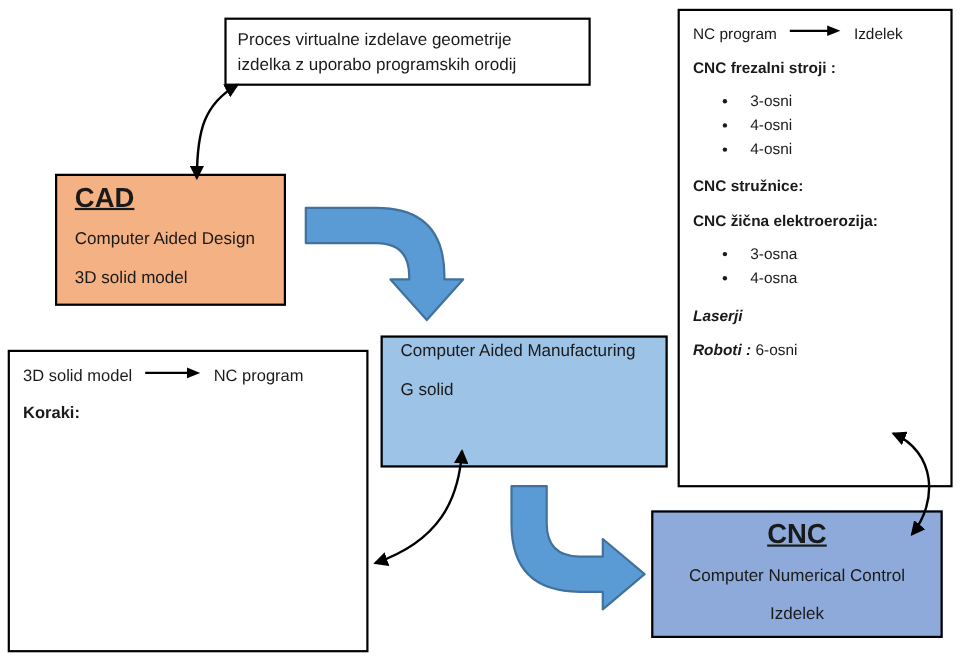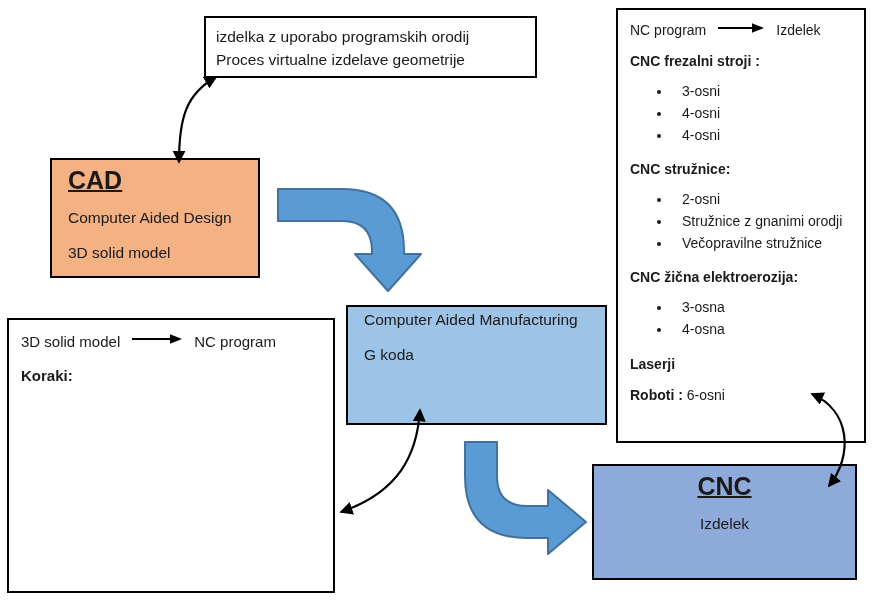--- a/index.html
+++ b/index.html
@@ -40,21 +40,21 @@
   .stage.cnc { left: 592px; top: 464px; width: 265px; height: 116px; background: var(--cnc-fill, #8EAADB); text-align: center; }
   
   .panel {
     position: absolute; box-sizing: border-box;
     border: 2px solid #000; background: #fff;
   }
   .panel.steps { left: 7px; top: 318px; width: 328px; height: 275px; padding: 11px 8px 8px 12px; font-size: 14.5px; }
   .panel.machines { left: 616px; top: 8px; width: 250px; height: 435px; padding: 10px 6px 8px 12px; font-size: 14px; }
   .flow-row { display: flex; align-items: flex-start; gap: 11px; margin: 2px 0 0 0; }
   .flow-arrow-svg { flex: 0 0 auto; }
-  .bold { font-weight: bold; }
+  .bold { font-weight: bold; font-style: italic; }
   .section-heading { font-weight: bold; margin: 15px 0 0 0; }
   .steps .section-heading { font-size: 15px; margin-top: 17px; }
   ol.steps-list {
     margin: 13px 0 0 0; padding-left: 44px;
     line-height: 24px;
   }
   ol.steps-list li { padding-left: 10px; }
   ul.bullet-list {
     margin: 11px 0 0 0; padding-left: 42px;
     list-style: disc; line-height: 22px;
@@ -62,37 +62,38 @@
   ul.bullet-list li { padding-left: 10px; }
   .roboti-row { margin-top: 15px; }
   .laserji-row { margin-top: 16px; }
 </style>
 </head>
 <body>
 
 <div class="canvas">
 
   <div class="note-box">
+    <div>Proces virtualne izdelave geometrije</div>
     <div>izdelka z uporabo programskih orodij</div>
-    <div>Proces virtualne izdelave geometrije</div>
   </div>
 
   <div class="stage cad">
     <div class="stage-title">CAD</div>
     <div class="stage-line">Computer Aided Design</div>
     <div class="stage-line">3D solid model</div>
   </div>
 
   <div class="stage cam">
     <div class="stage-line">Computer Aided Manufacturing</div>
-    <div class="stage-line">G koda</div>
+    <div class="stage-line">G solid</div>
   </div>
 
   <div class="stage cnc">
     <div class="stage-title">CNC</div>
+    <div class="stage-line">Computer Numerical Control</div>
     <div class="stage-line">Izdelek</div>
   </div>
 
   <div class="panel steps">
     <div class="flow-row" style="font-size:15px;">
       <span>3D solid model</span>
       <svg class="flow-arrow-svg" width="52" height="12" viewBox="0 0 52 12">
         <line x1="1" y1="6" x2="40" y2="6" stroke="#000" stroke-width="2"></line>
         <polygon points="39,1.2 51,6 39,10.8" fill="#000"></polygon>
       </svg>
@@ -112,25 +113,20 @@
     </div>
 
     <div class="section-heading">CNC frezalni stroji :</div>
     <ul class="bullet-list">
         <li>3-osni</li>
         <li>4-osni</li>
         <li>4-osni</li>
       </ul>
 
     <div class="section-heading">CNC stružnice:</div>
-    <ul class="bullet-list">
-        <li>2-osni</li>
-        <li>Stružnice z gnanimi orodji</li>
-        <li>Večopravilne stružnice</li>
-      </ul>
 
     <div class="section-heading">CNC žična elektroerozija:</div>
     <ul class="bullet-list">
         <li>3-osna</li>
         <li>4-osna</li>
       </ul>
 
     <div class="bold laserji-row">Laserji</div>
     <div class="roboti-row">
       <span class="bold">Roboti :</span>

